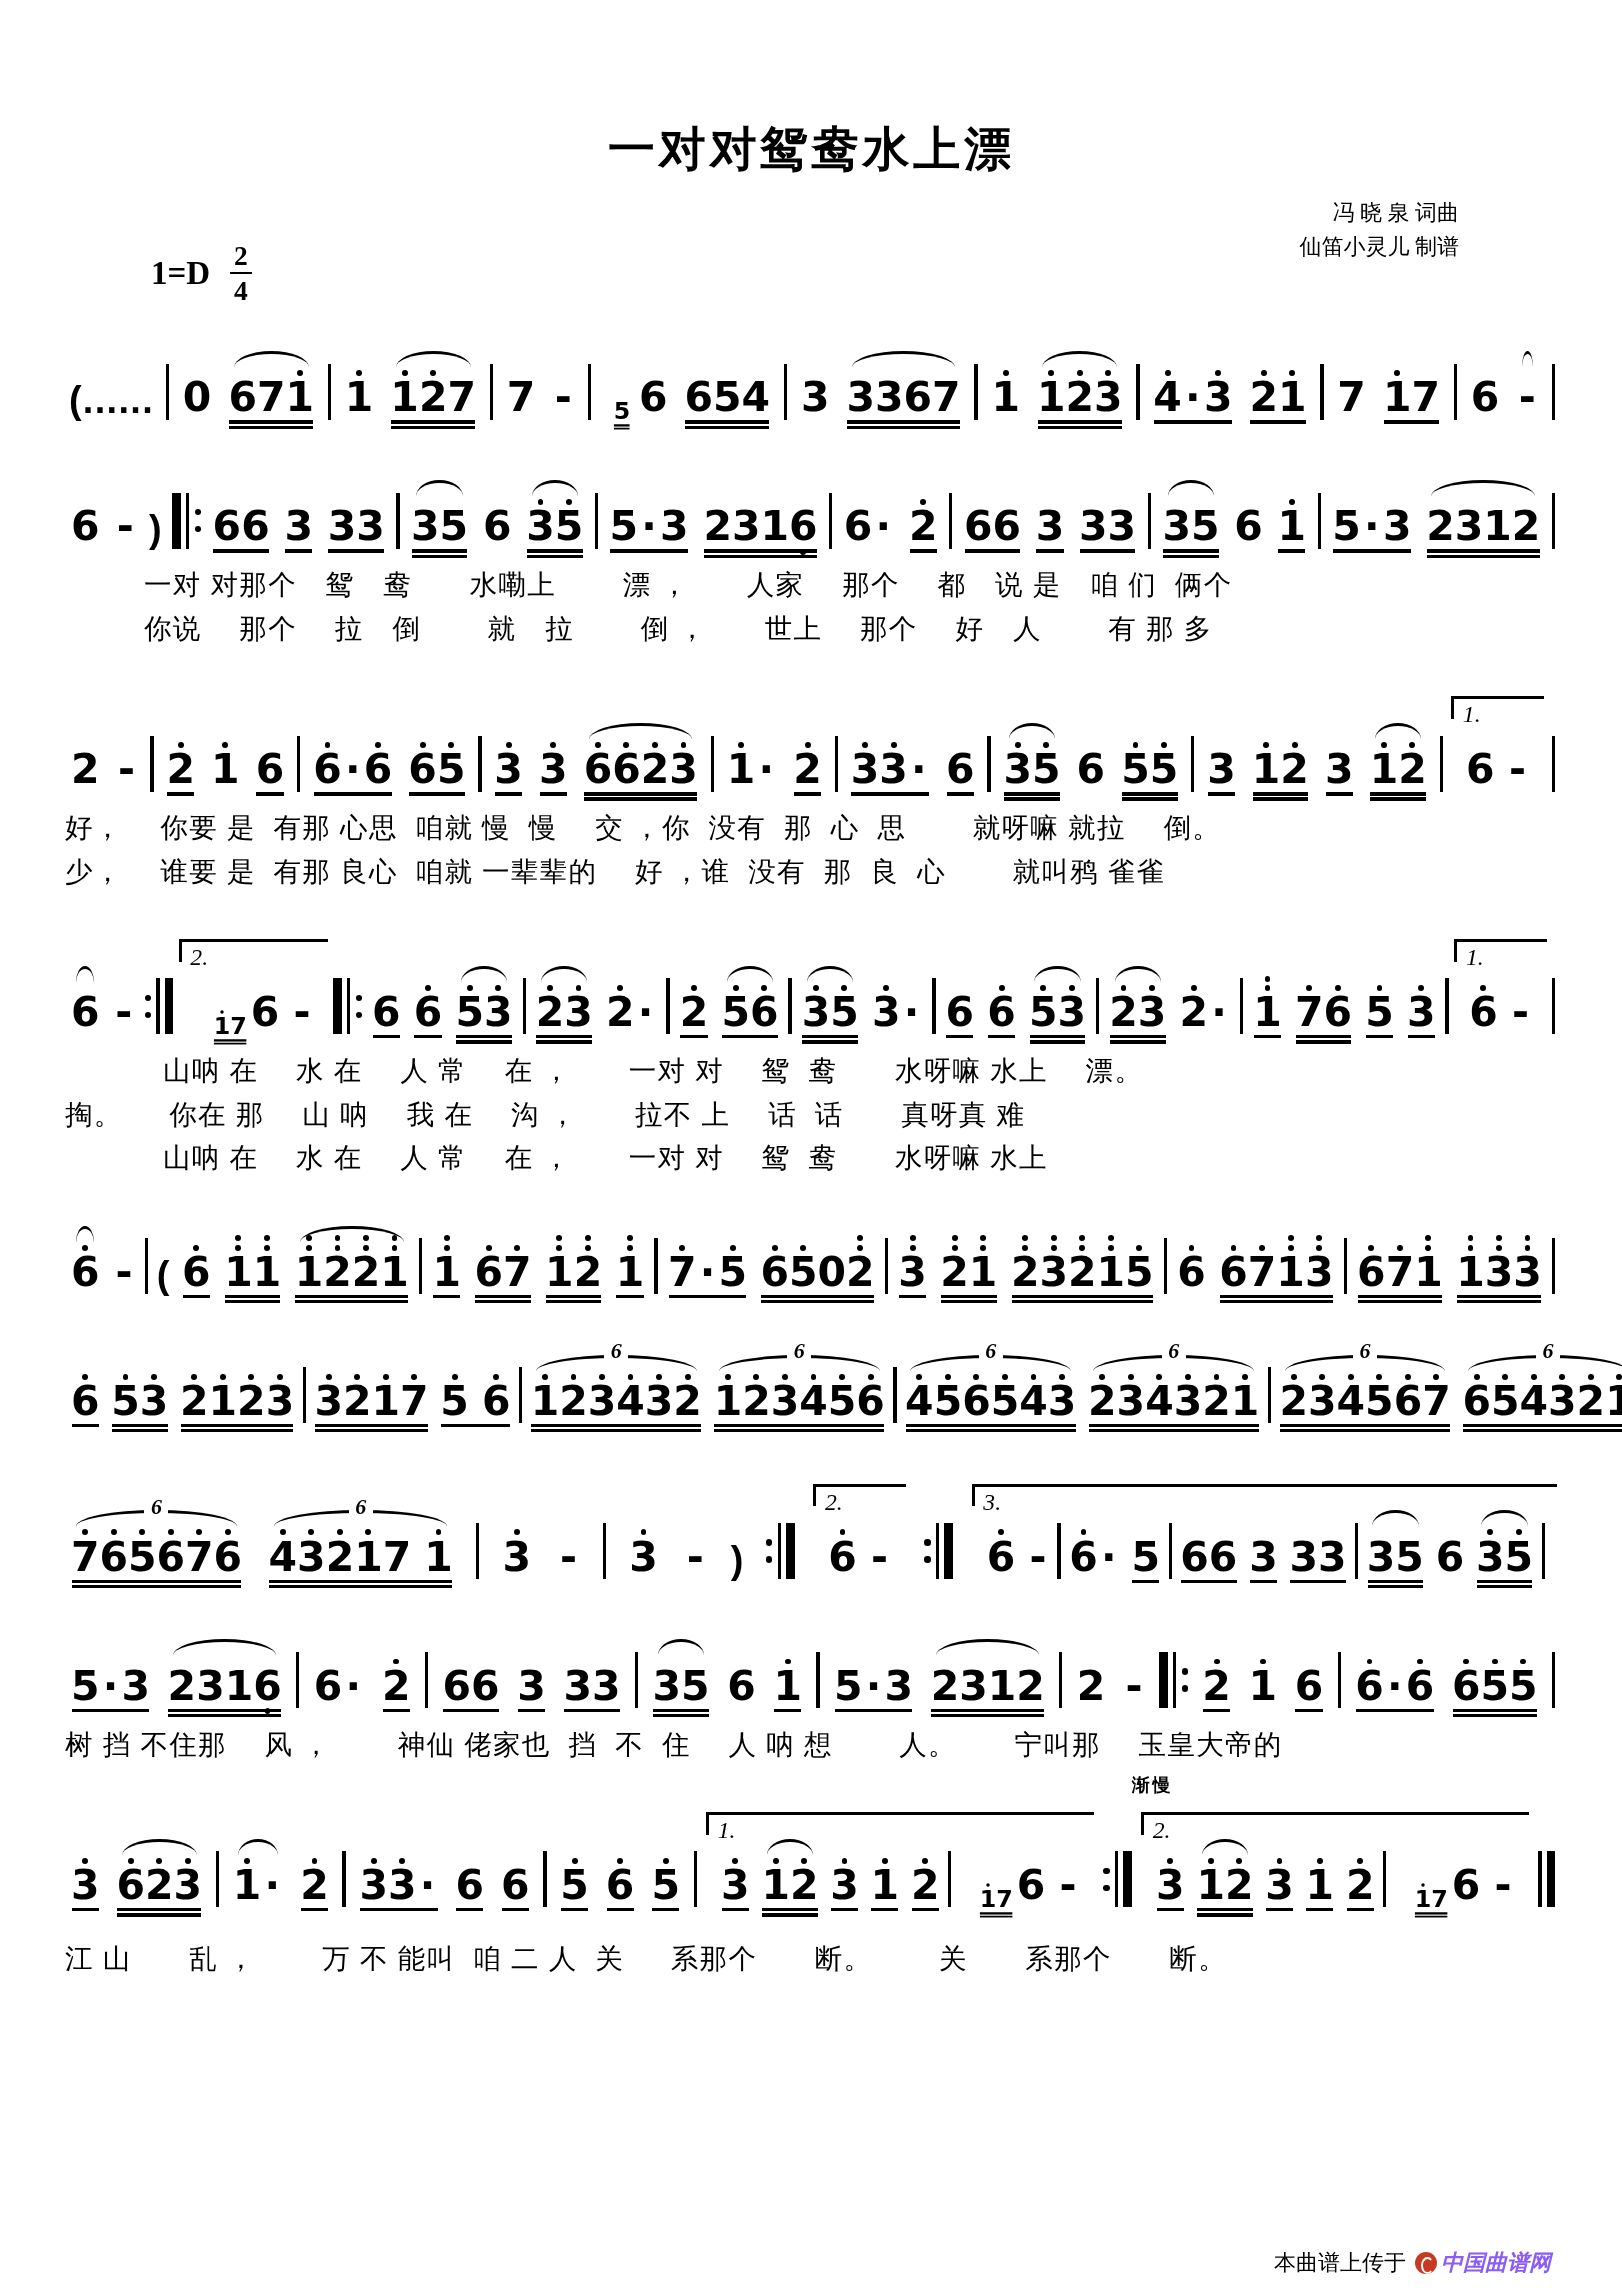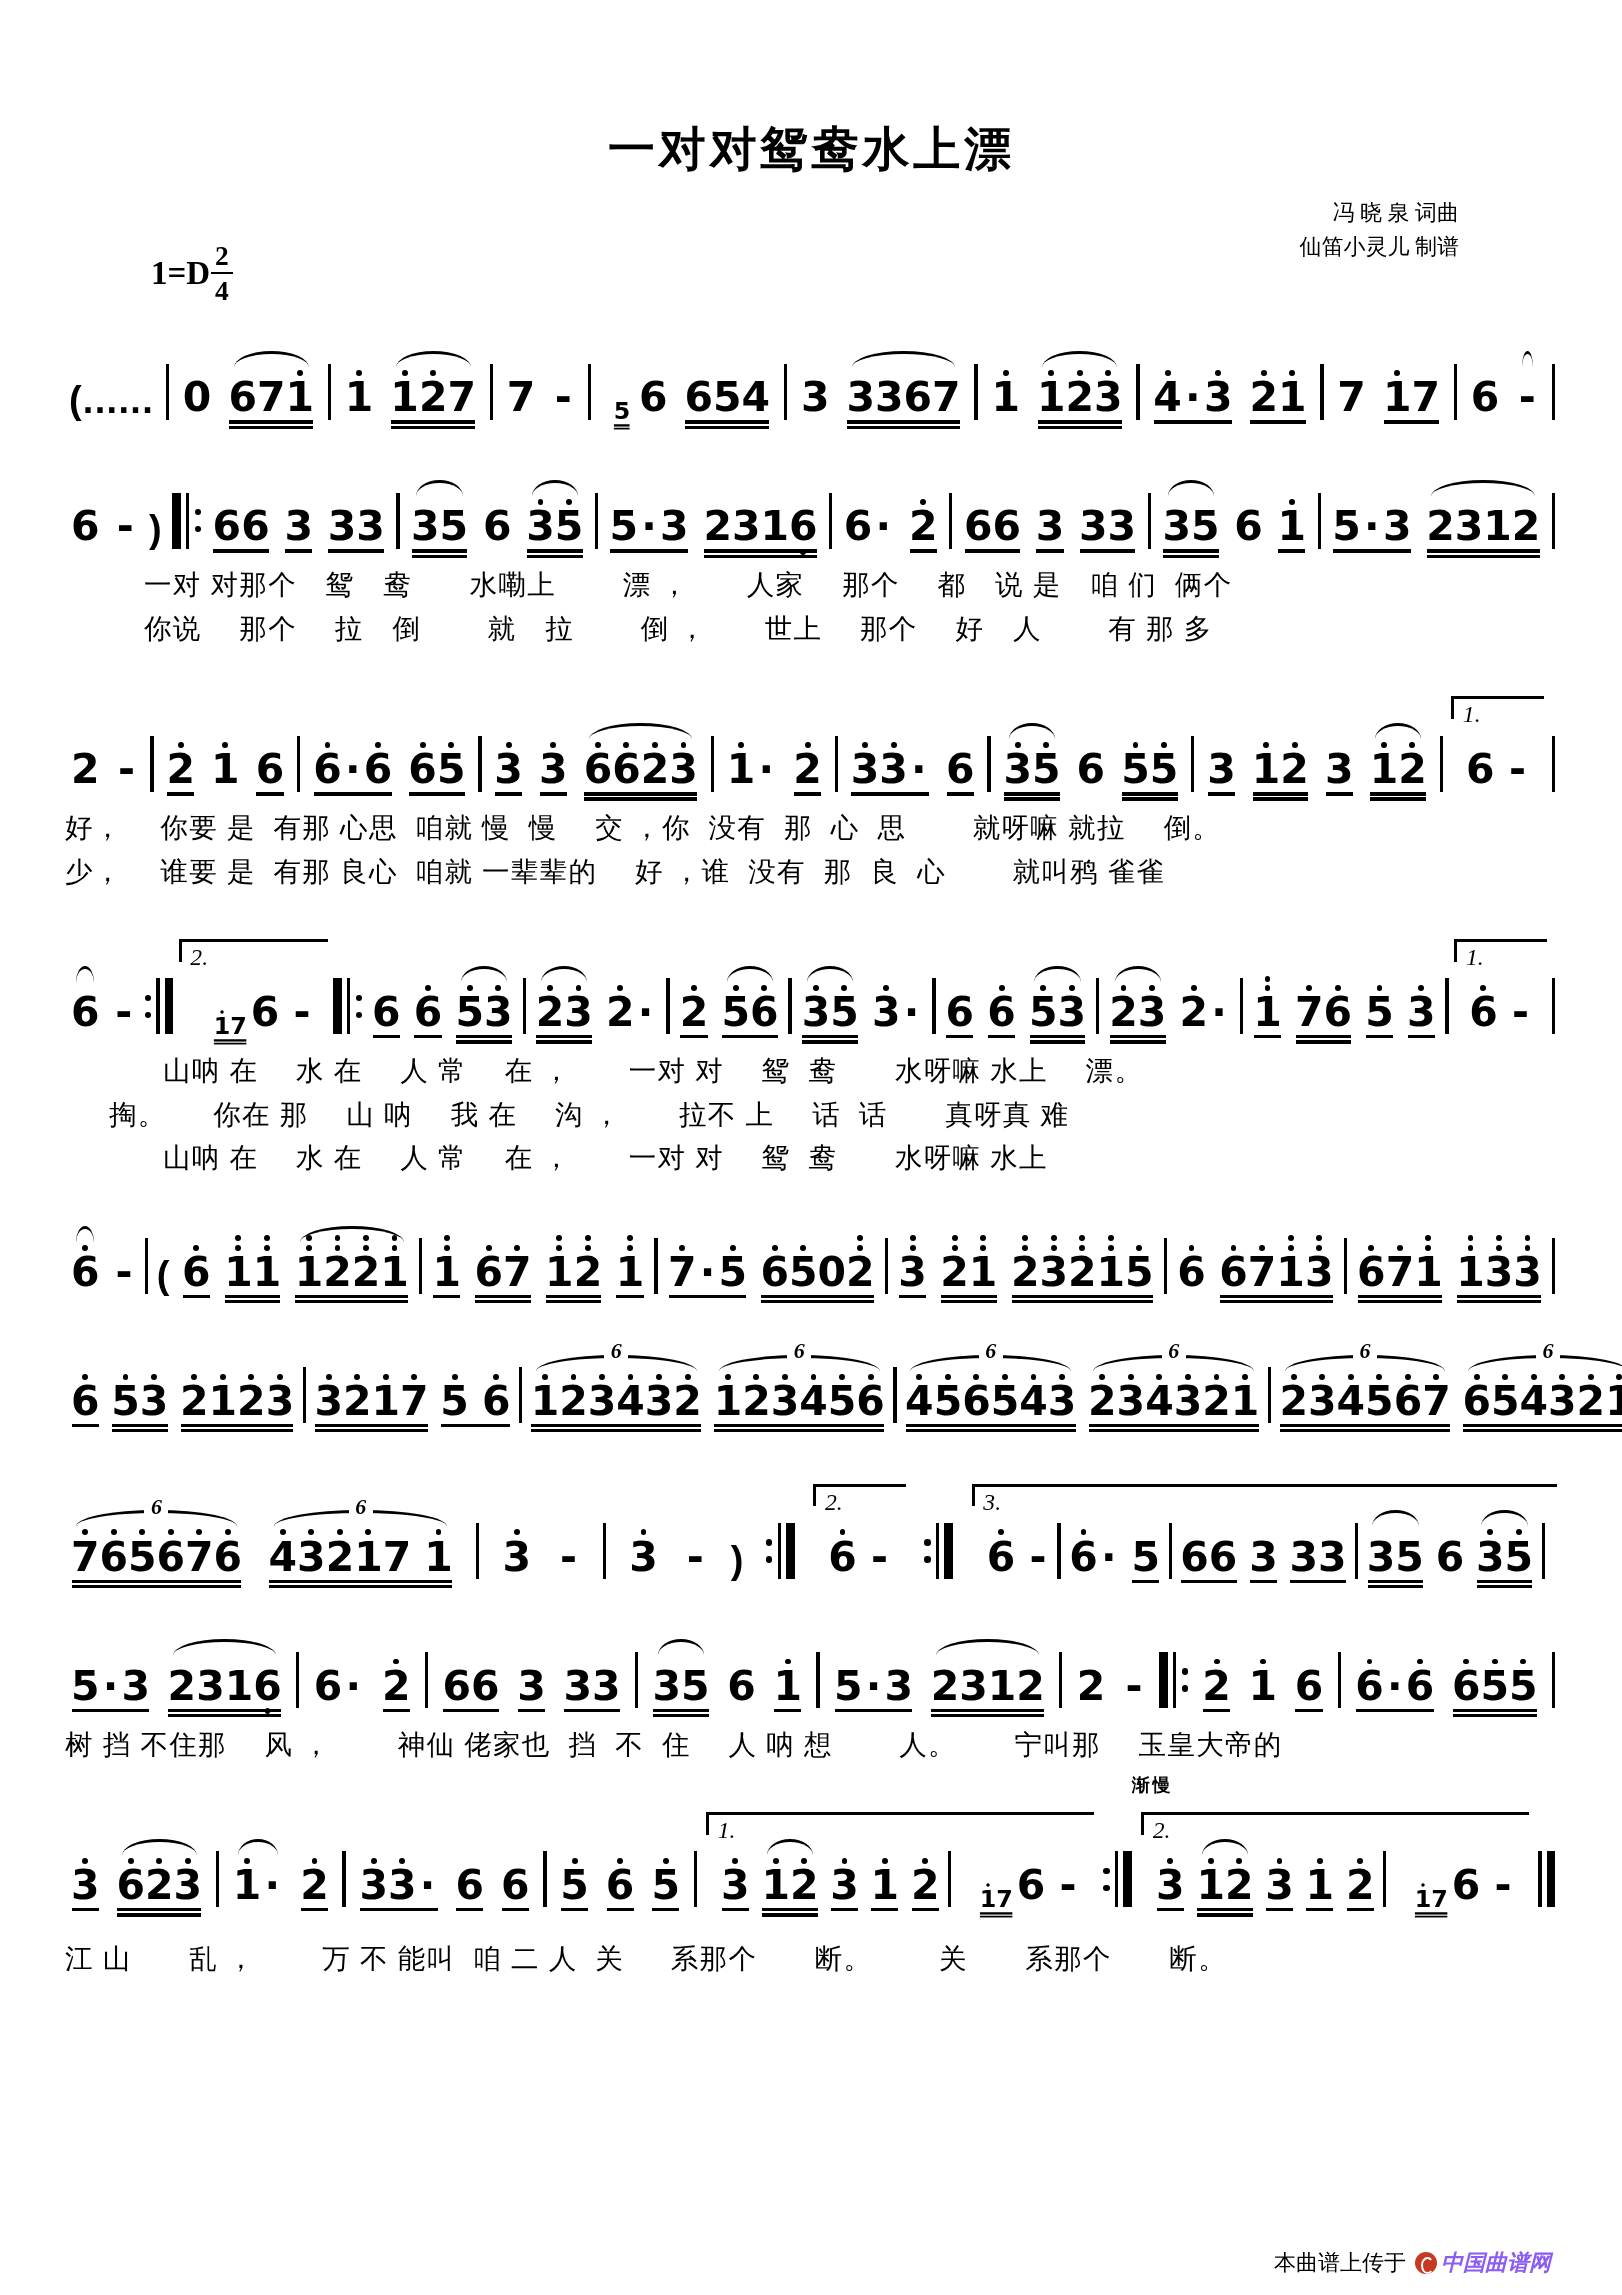--- a/index.html
+++ b/index.html
@@ -22,21 +22,21 @@
   .credits{
     position:absolute;top:196px;right:164px;
     text-align:right;
     font-family:"Liberation Serif", serif;
     font-size:22px;line-height:1.55;
   }
   .keymeter{
     position:absolute;top:242px;left:151px;
     font-family:"Liberation Serif", serif;
     font-size:33px;font-weight:bold;
-    display:flex;align-items:center;gap:1px;
+    display:flex;align-items:center;gap:20px;
   }
   .frac{display:inline-flex;flex-direction:column;align-items:center;font-size:27.5px;line-height:1;}
   .frac .num{padding:0 3.9px 2.6px 3.9px;border-bottom:2.6px solid #000;}
   .frac .den{padding-top:2.6px;}
   
   .score{margin-top:137px;}
   .sysblock{margin-bottom:17px;}
   .system{
     display:flex;justify-content:space-between;align-items:flex-end;
     padding-top:33px;
@@ -1384,21 +1384,21 @@
                   <div class="dg">-</div>
                   <div class="db"></div>
                 </div>
               </div>
             </div>
             <div class="bar">
               <div class="bl"></div>
             </div>
           </div>
           <div class="lyr" style="padding-left: 98px;">山呐 在　 水 在　 人 常　 在 ，　　一对 对　 鸳  鸯　　水呀嘛 水上　 漂。</div>
-          <div class="lyr" style="padding-left: 0px; margin-left: 44px;">掏。　  你在 那　 山 呐　 我 在　 沟 ，　　拉不 上　 话  话　　真呀真 难</div>
+          <div class="lyr" style="padding-left: 0px;">掏。　  你在 那　 山 呐　 我 在　 沟 ，　　拉不 上　 话  话　　真呀真 难</div>
           <div class="lyr" style="padding-left: 98px;">山呐 在　 水 在　 人 常　 在 ，　　一对 对　 鸳  鸯　　水呀嘛 水上</div>
         </div>
         <div class="sysblock">
           <div class="system">
             <div class="grp tie">
               <div class="nt">
                 <div class="da">
                   <span class="dot"></span>
                 </div>
                 <div class="dg">6</div>

